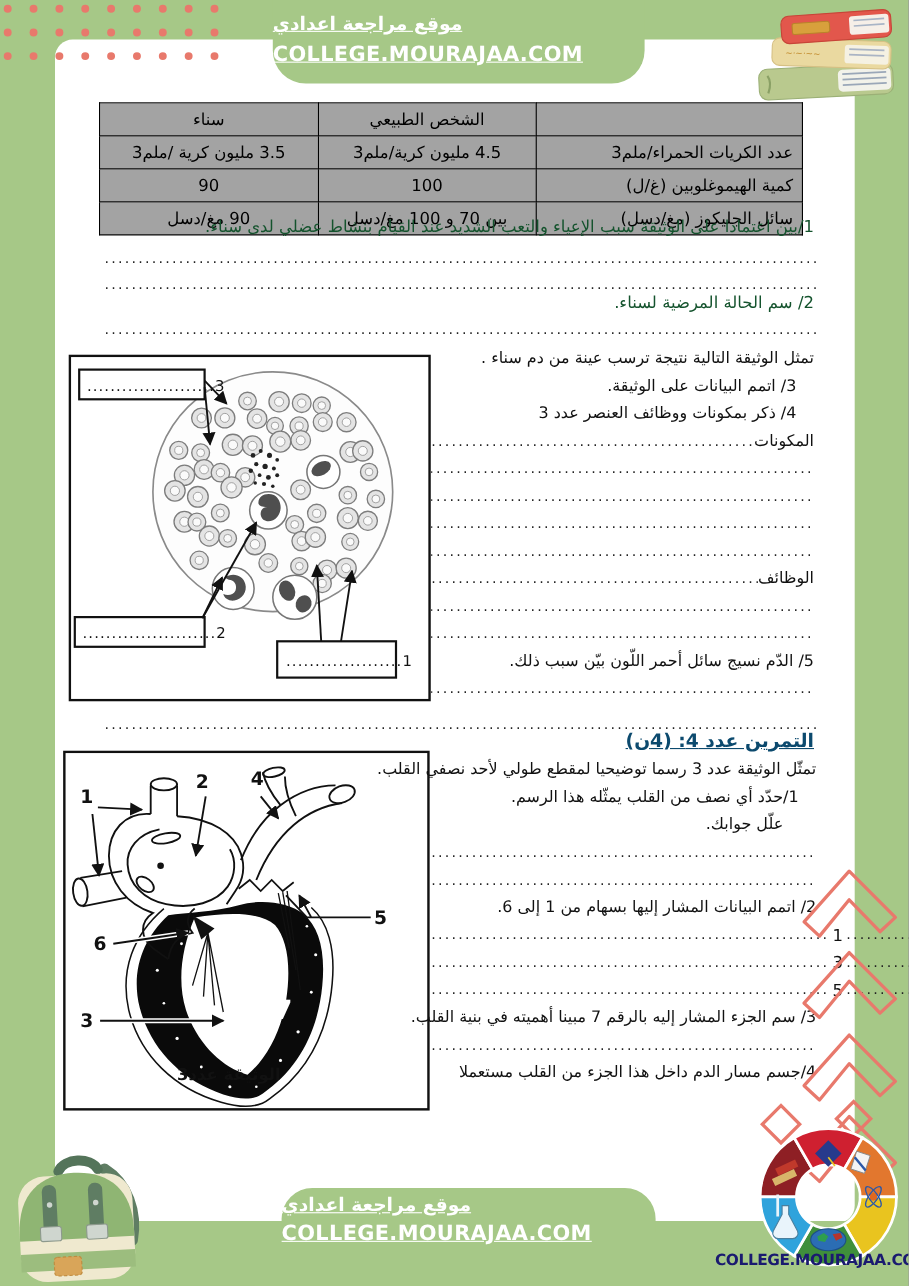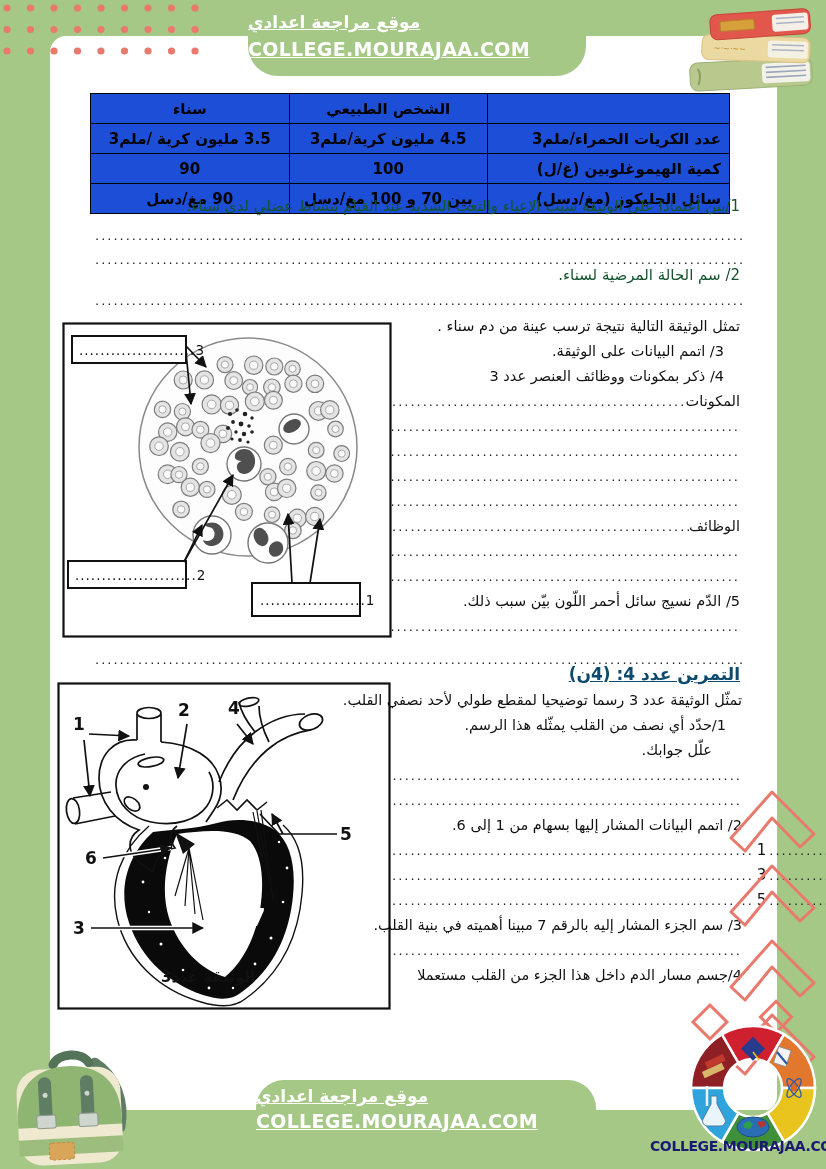--- a/index.html
+++ b/index.html
@@ -27,21 +27,21 @@
   .dfill{flex:1;overflow:hidden;direction:ltr;text-align:left;font-size:13px;letter-spacing:2px;white-space:nowrap;color:#222;}
   .rc .dotln{overflow:hidden;}
   .ind1{padding-right:16px;}
   .ind2{padding-right:30px;}
   .ind3{padding-right:88px;}
   .itemrow{display:flex;flex-direction:row-reverse;padding-right:6px;}
   .itemcell{flex:1;display:flex;align-items:center;direction:ltr;}
   .itemcell .num{padding:0 3px;font-size:15px;color:#111;}
   
   .blood-table{position:absolute;left:90px;top:93px;width:640px;border-collapse:collapse;direction:rtl;font-size:15px;color:#000;table-layout:fixed;}
-  .blood-table td,.blood-table th{border:1.7px solid #000;padding:2px 8px;height:25px;font-weight:bold;background:#1d4ed8;}
+  .blood-table td,.blood-table th{border:1.7px solid #000;padding:2px 8px;height:25px;font-weight:normal;background:#a3a3a3;}
   .blood-table .lblcol{text-align:right;width:225px;}
   .blood-table .valcol{text-align:center;}
   .logo-text{position:absolute;left:650px;top:1138px;width:176px;text-align:center;font-weight:bold;
              font-size:14px;letter-spacing:-0.4px;color:#1a1a70;white-space:nowrap;}
   svg text{font-family:"DejaVu Sans","Liberation Sans",sans-serif;}
 </style>
 </head>
 <body>
 
 <div class="page">

